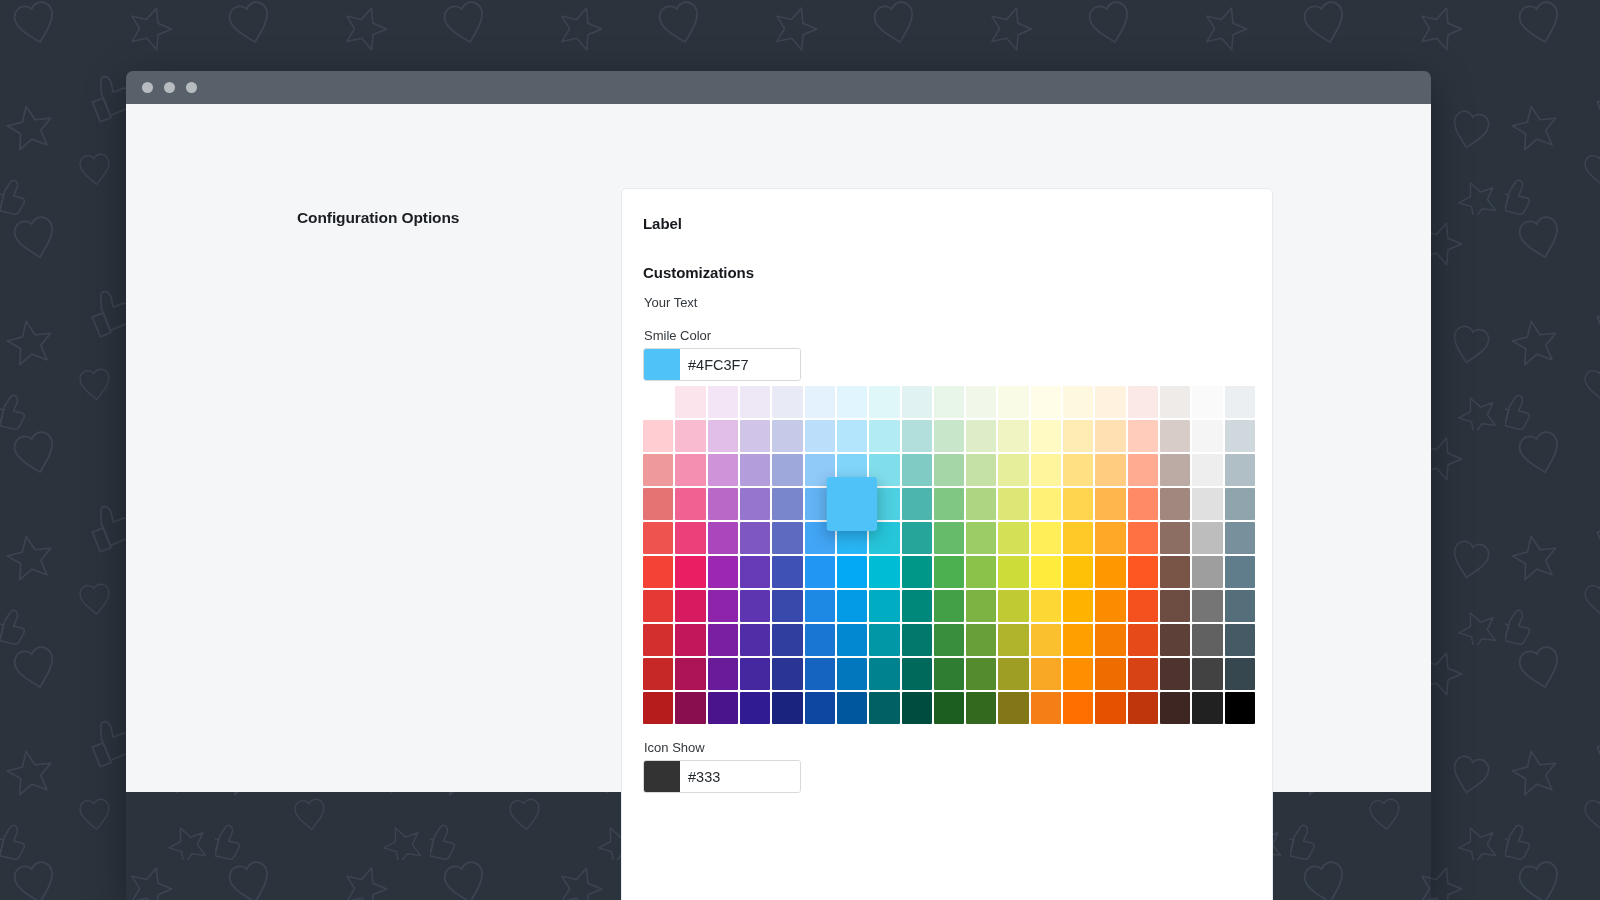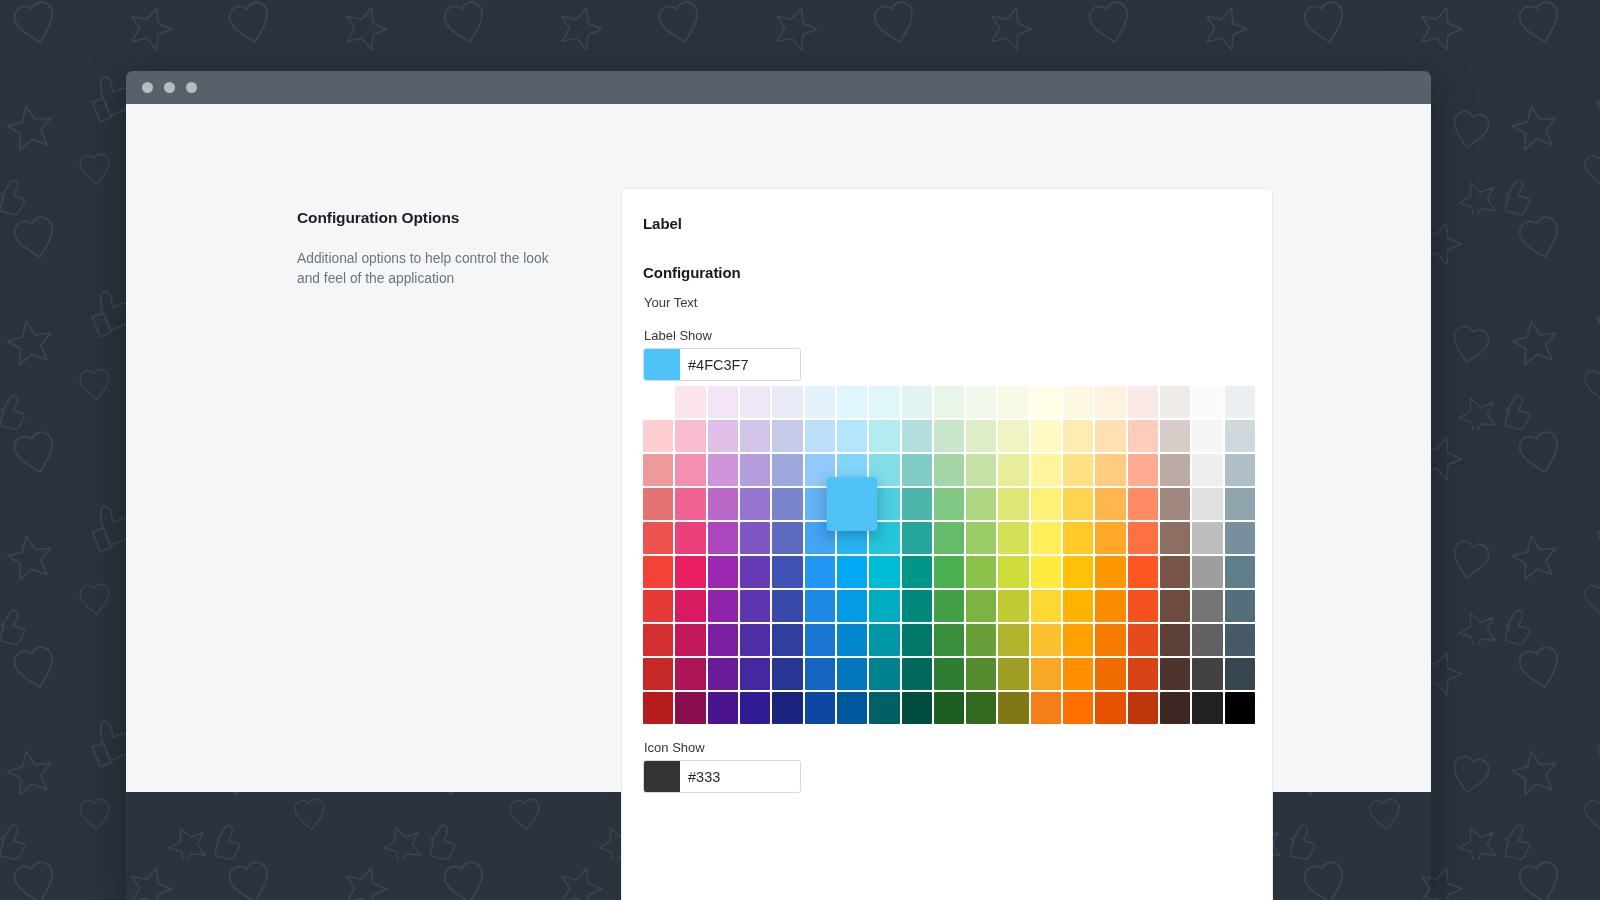--- a/index.html
+++ b/index.html
@@ -239,33 +239,32 @@
   <div id="titlebar">
     <span class="dot"></span>
     <span class="dot"></span>
     <span class="dot"></span>
   </div>
 
   <div id="page-body">
 
     <div id="left-col">
       <h2 id="section-title">Configuration Options</h2>
-      <p id="section-desc">Additional options to help control the look and feel of the application</p>
     </div>
 
     <div id="card">
 
       <h3 class="block-title">Label</h3>
 
 
-      <h3 class="block-title" id="customizations-title">Configuration</h3>
+      <h3 class="block-title" id="customizations-title">Customizations</h3>
 
       <div class="field-label">Your Text</div>
 
-      <div class="field-label" id="label-color-label">Label Show</div>
+      <div class="field-label" id="label-color-label">Smile Color</div>
       <div class="color-field">
         <div class="color-swatch-box" id="label-color-swatch" style="background: rgb(79, 195, 247);"></div>
         <input class="color-hex-input" type="text" value="#4FC3F7" style="">
       </div>
 
       <div id="palette">
           <div class="sw empty"></div>
           <div class="sw" title="#fce4ec" style="background: rgb(252, 228, 236);"></div>
           <div class="sw" title="#f3e5f5" style="background: rgb(243, 229, 245);"></div>
           <div class="sw" title="#ede7f6" style="background: rgb(237, 231, 246);"></div>

